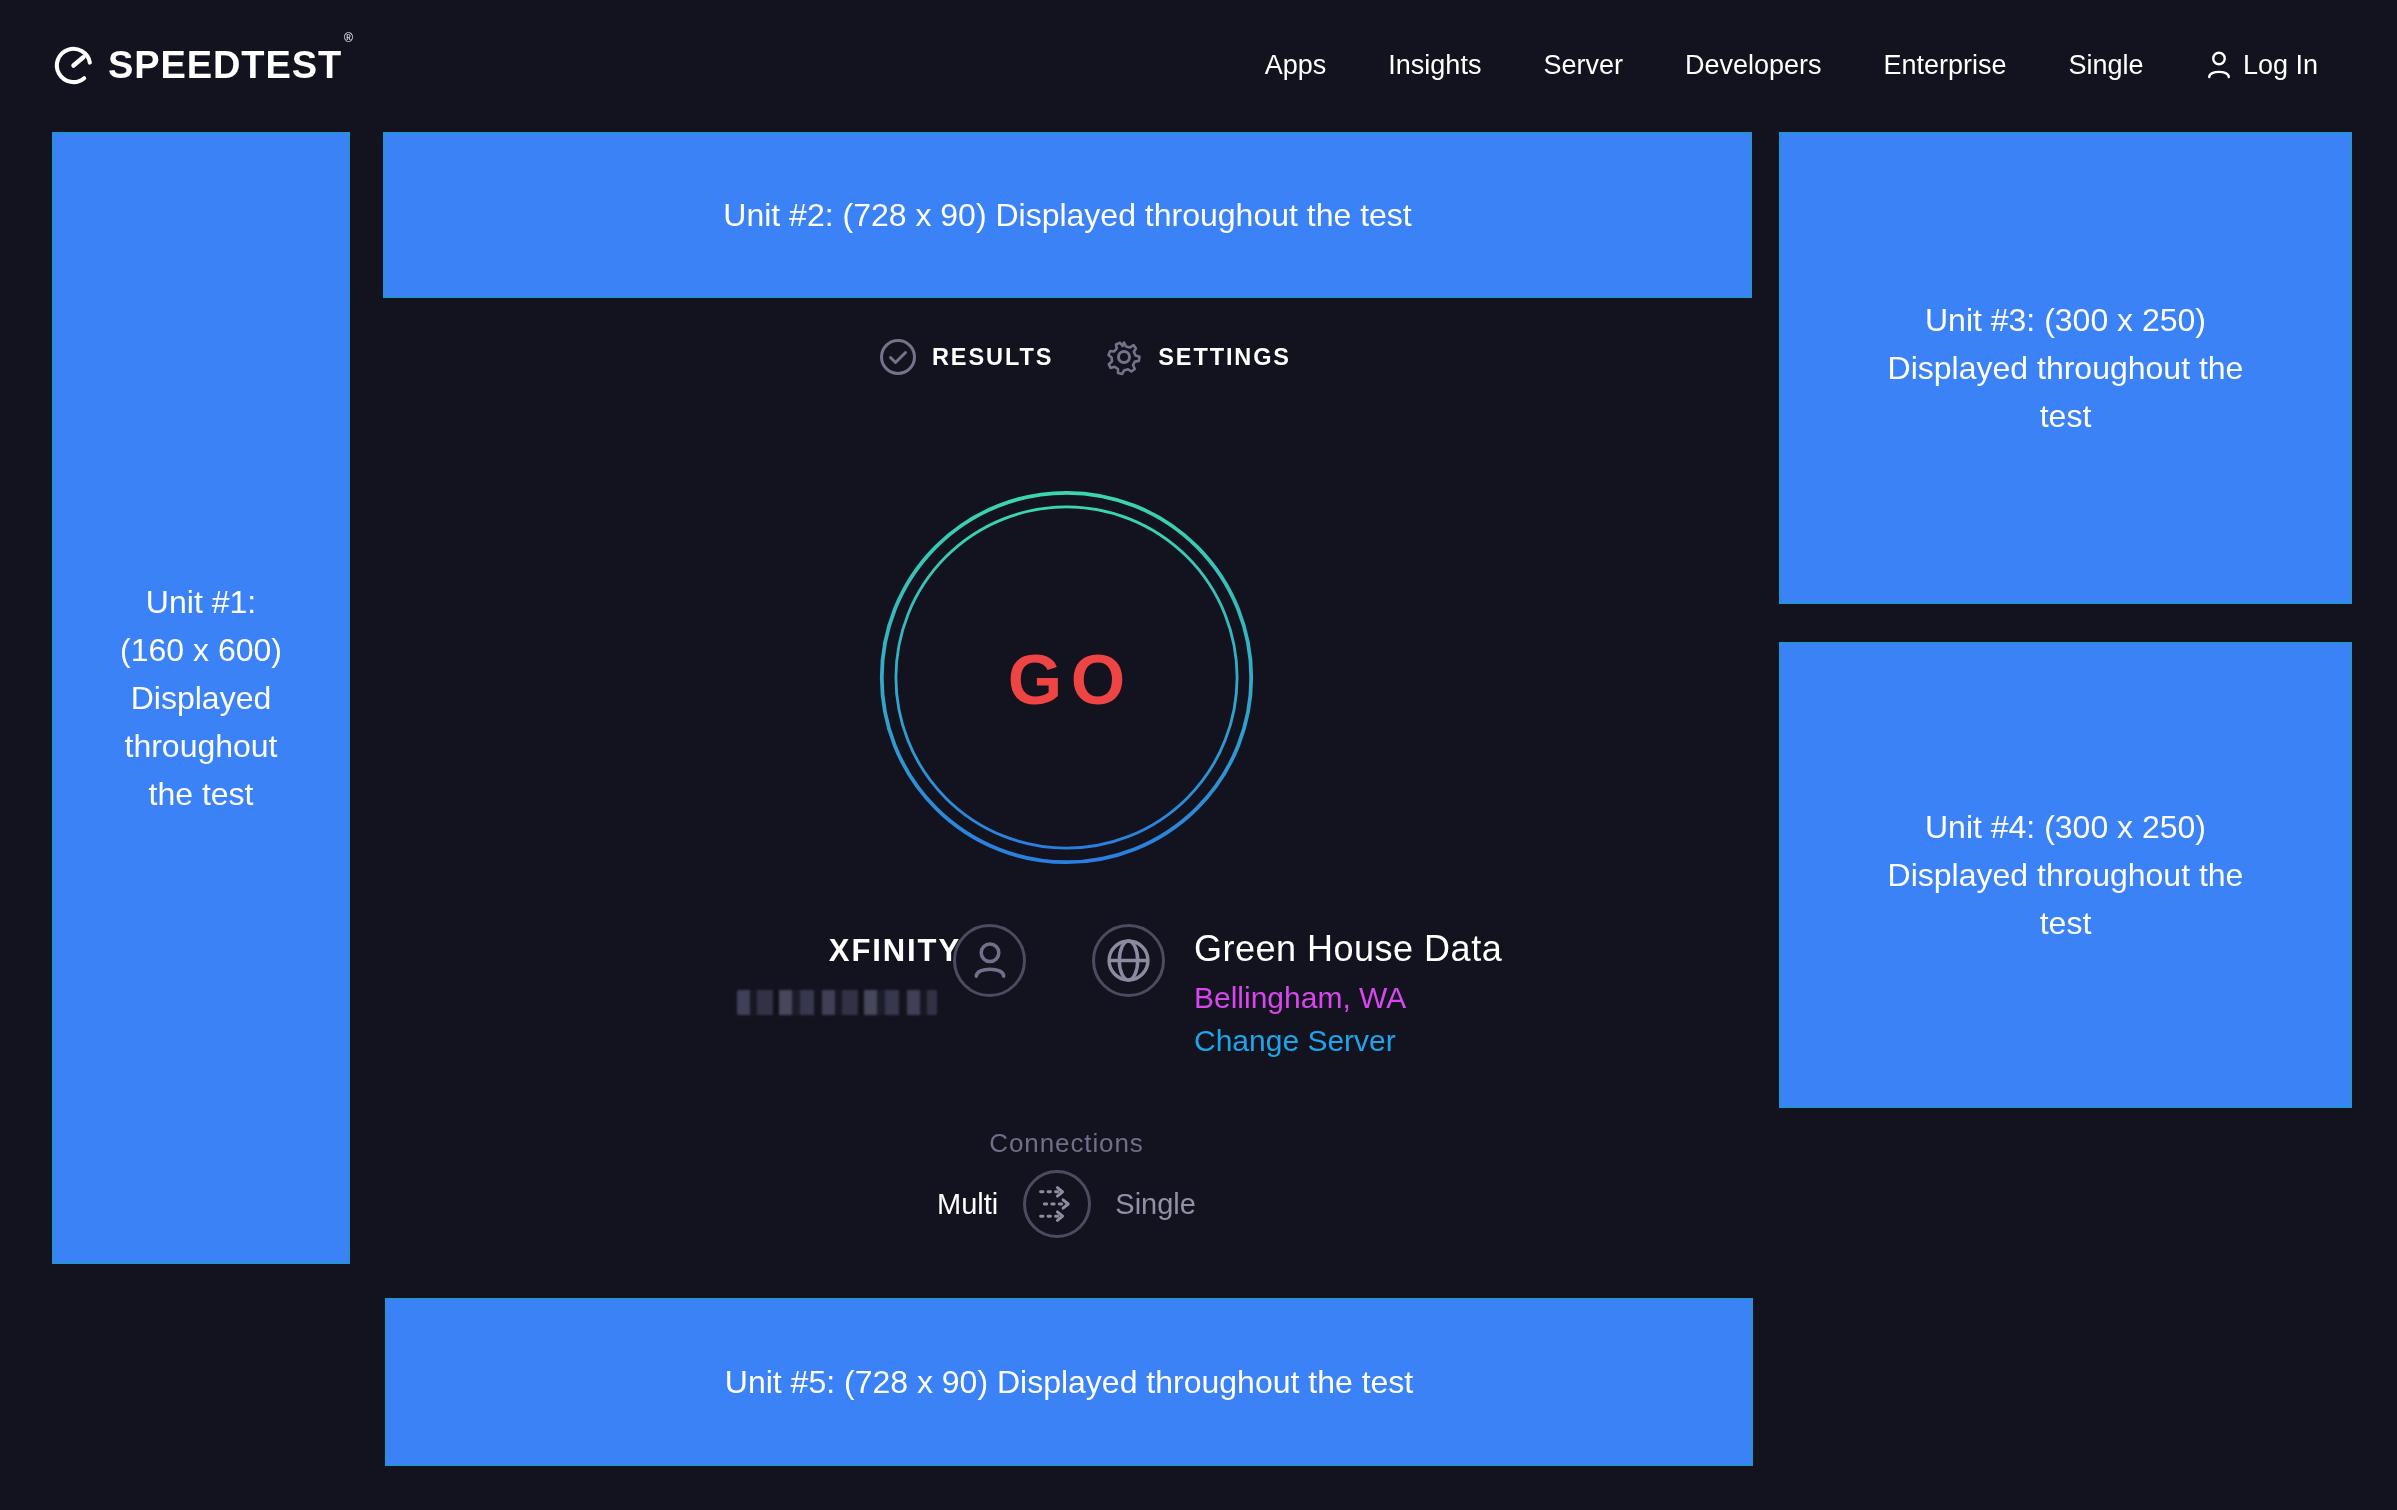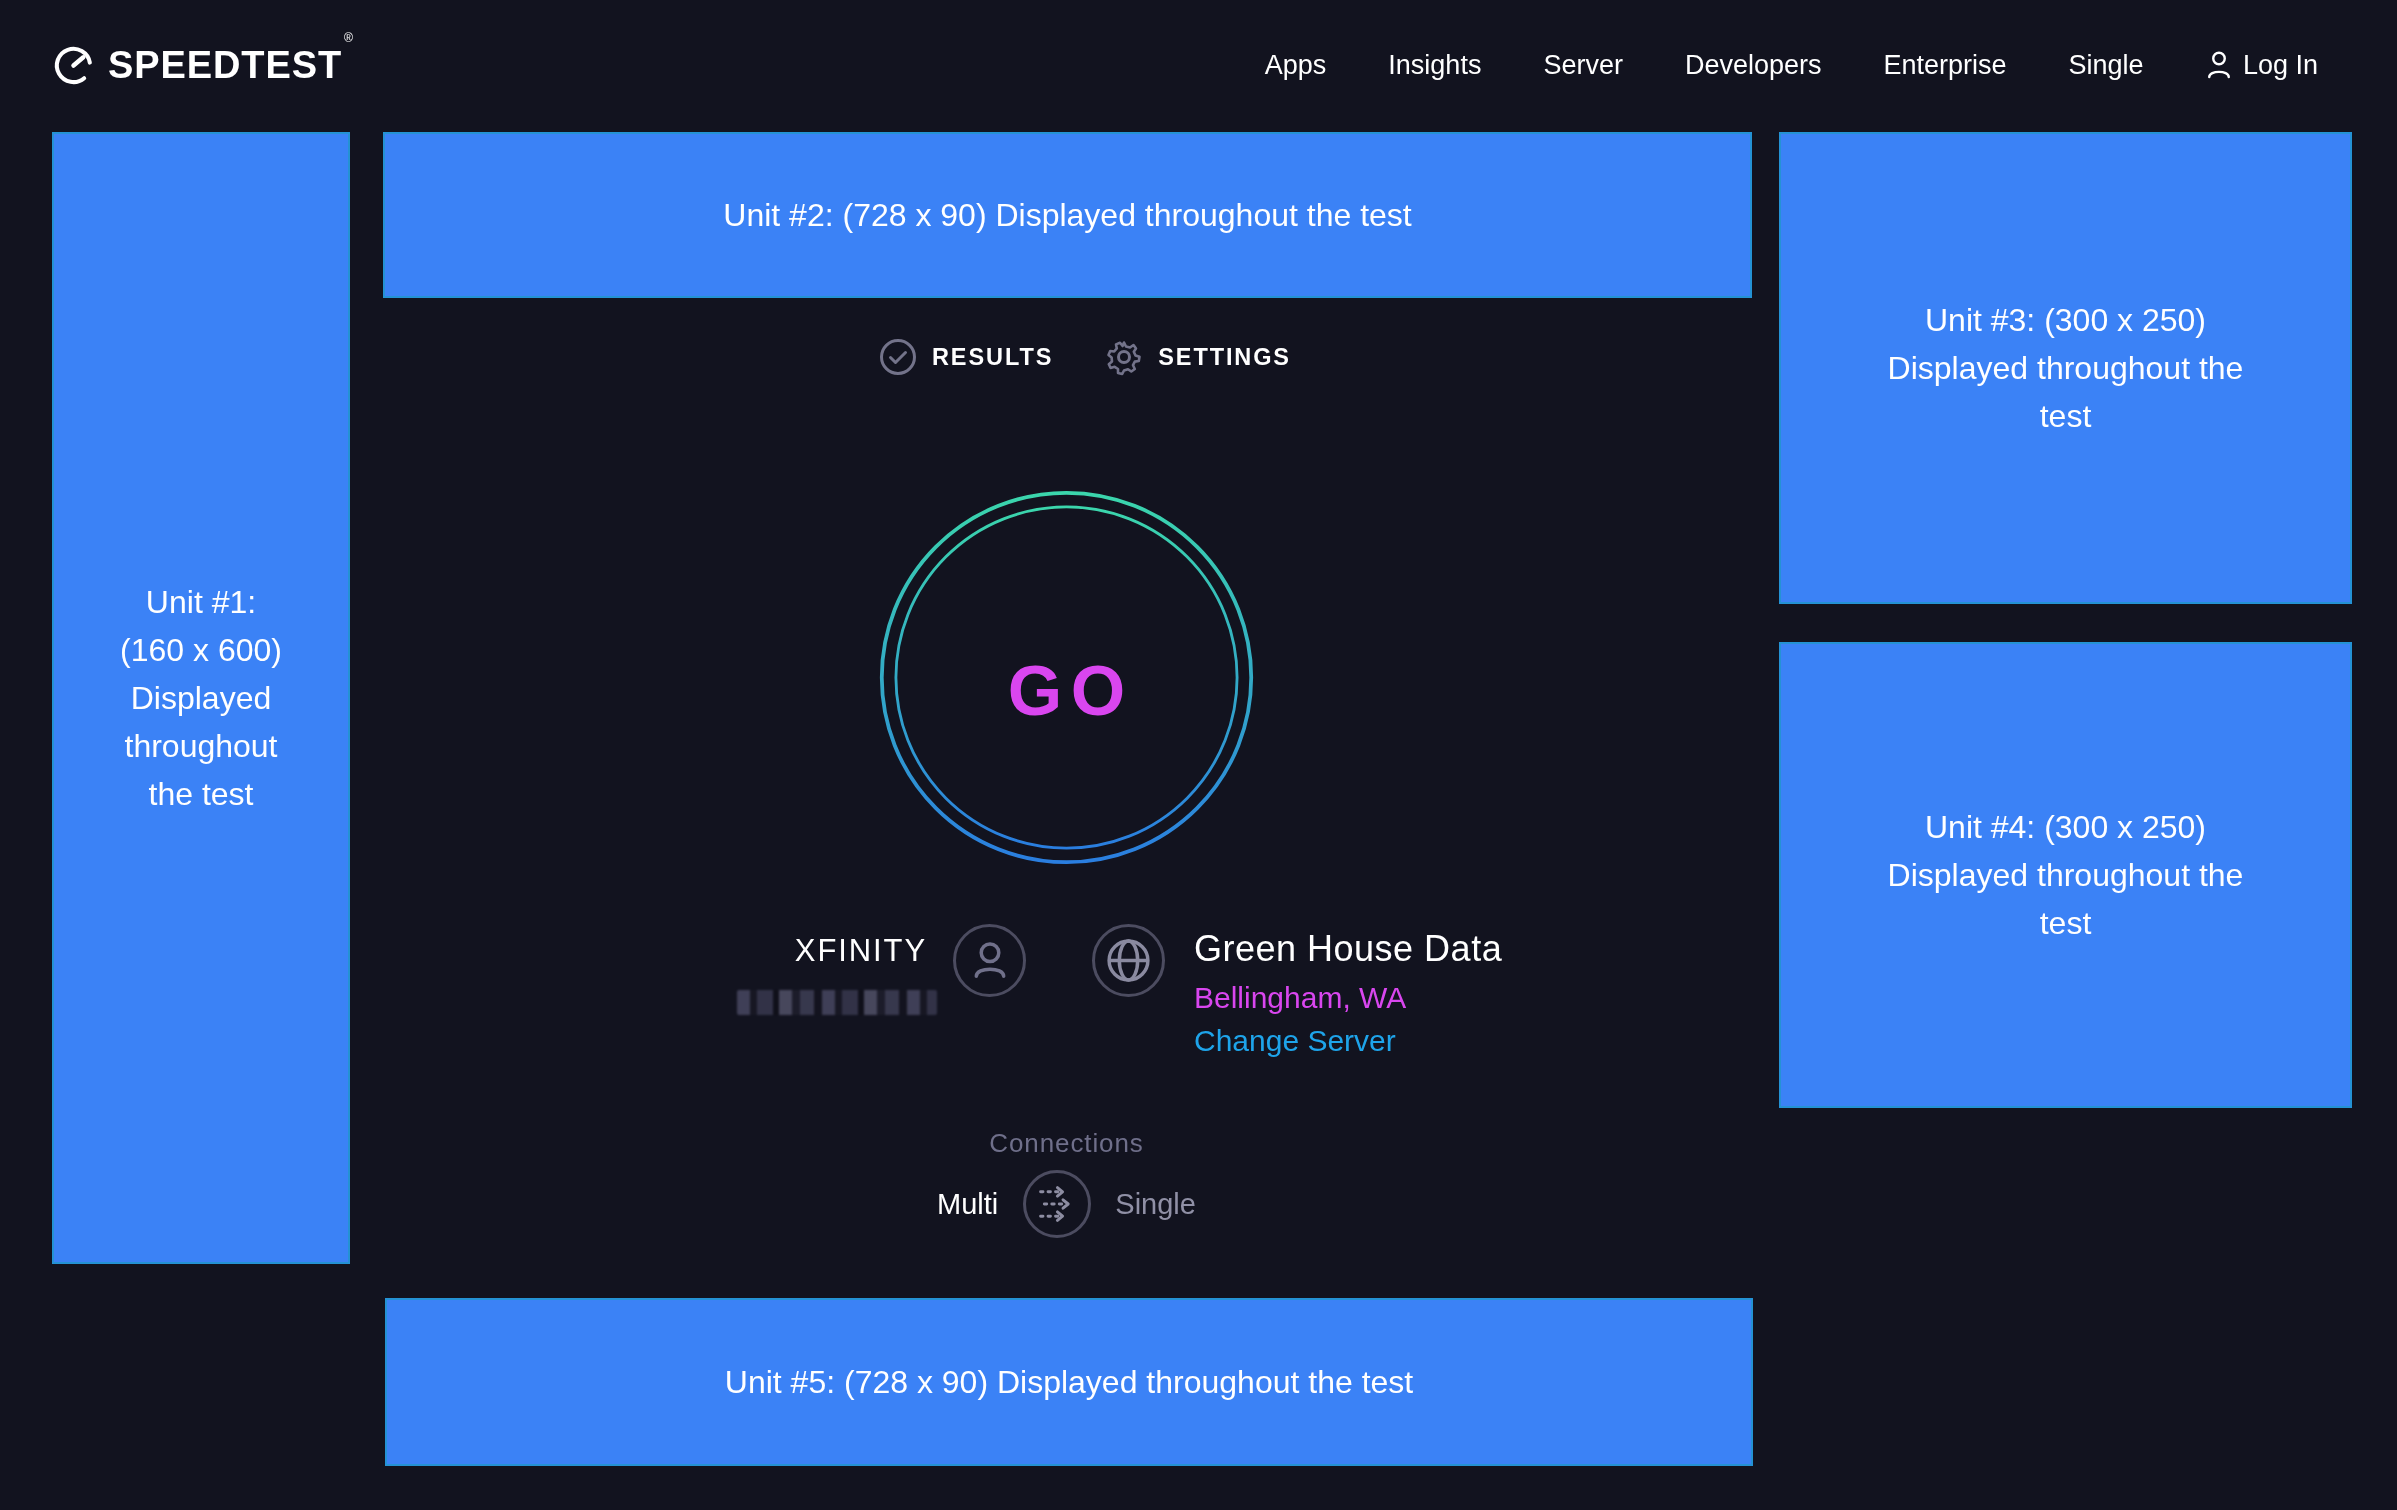--- a/index.html
+++ b/index.html
@@ -45,30 +45,30 @@
           display:flex; align-items:center; justify-content:flex-start; gap:51px; }
   .tab { display:flex; align-items:center; gap:14px; cursor:pointer; }
   .tab-label { color:#ffffff; font-size:23.5px; font-weight:700; letter-spacing:1.9px; }
   .tab-icon { display:flex; }
 
   
   .go { position:absolute; left:878px; top:489px; width:377px; height:377px;
         border-radius:50%; cursor:pointer; }
   .go svg { position:absolute; left:0; top:0; }
   .go-label {
-    position:absolute; left:0; top:13px; width:377px; height:377px;
+    position:absolute; left:0; top:2px; width:377px; height:377px;
     display:flex; align-items:center; justify-content:center;
-    color:#d946ef; font-size:70px; font-weight:600; letter-spacing:8.5px;
+    color:#ef4444; font-size:70px; font-weight:600; letter-spacing:8.5px;
     padding-left:8.5px; box-sizing:border-box;text-align:right;
   }
 
   
   .isp-name {
-    position:absolute; top:933px; right:1470px;
-    color:#ffffff; font-size:31px; font-weight:400; letter-spacing:1.9px; white-space:nowrap;text-align:center;
+    position:absolute; top:933px; right:1436px;
+    color:#ffffff; font-size:31px; font-weight:700; letter-spacing:1.9px; white-space:nowrap;text-align:center;
   }
   .isp-blur {
     position:absolute; left:737px; top:990px; width:200px; height:25.4px;
     border-radius:1.9px; filter:blur(1.1px); opacity:.95;
     background:repeating-linear-gradient(90deg,
       #42425a 0 13px, #181824 13px 20px, #34344a 20px 36px,
       #10101a 36px 42px, #4a4a60 42px 55px, #1d1d2b 55px 63px,
       #3a3a50 63px 77px, #14141f 77px 85px);
   }
   .badge {

